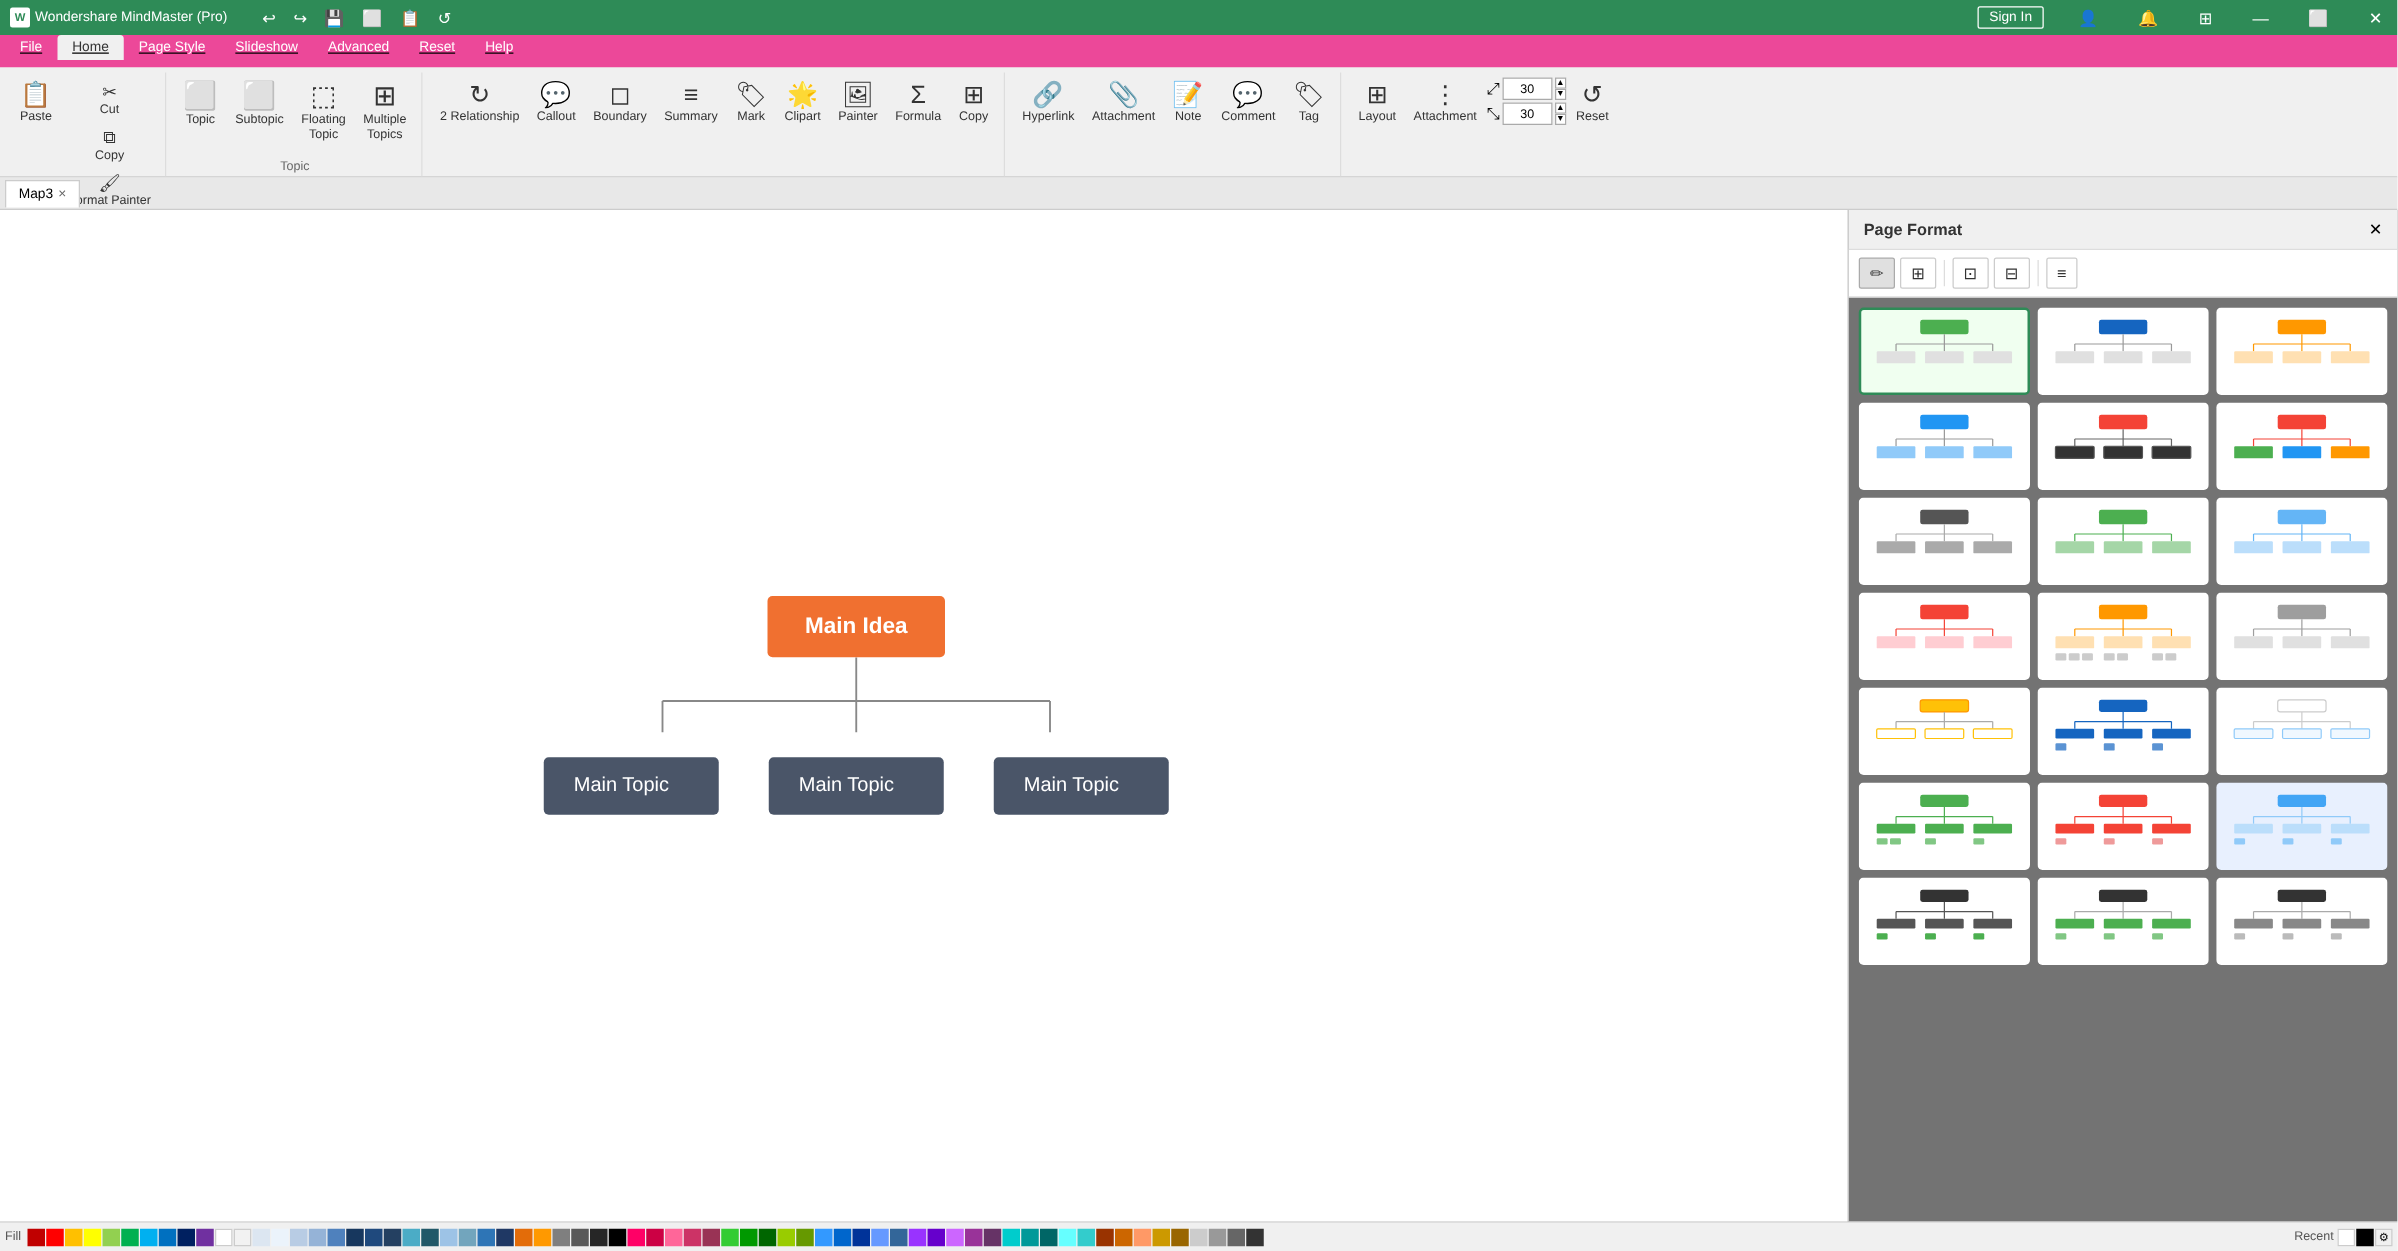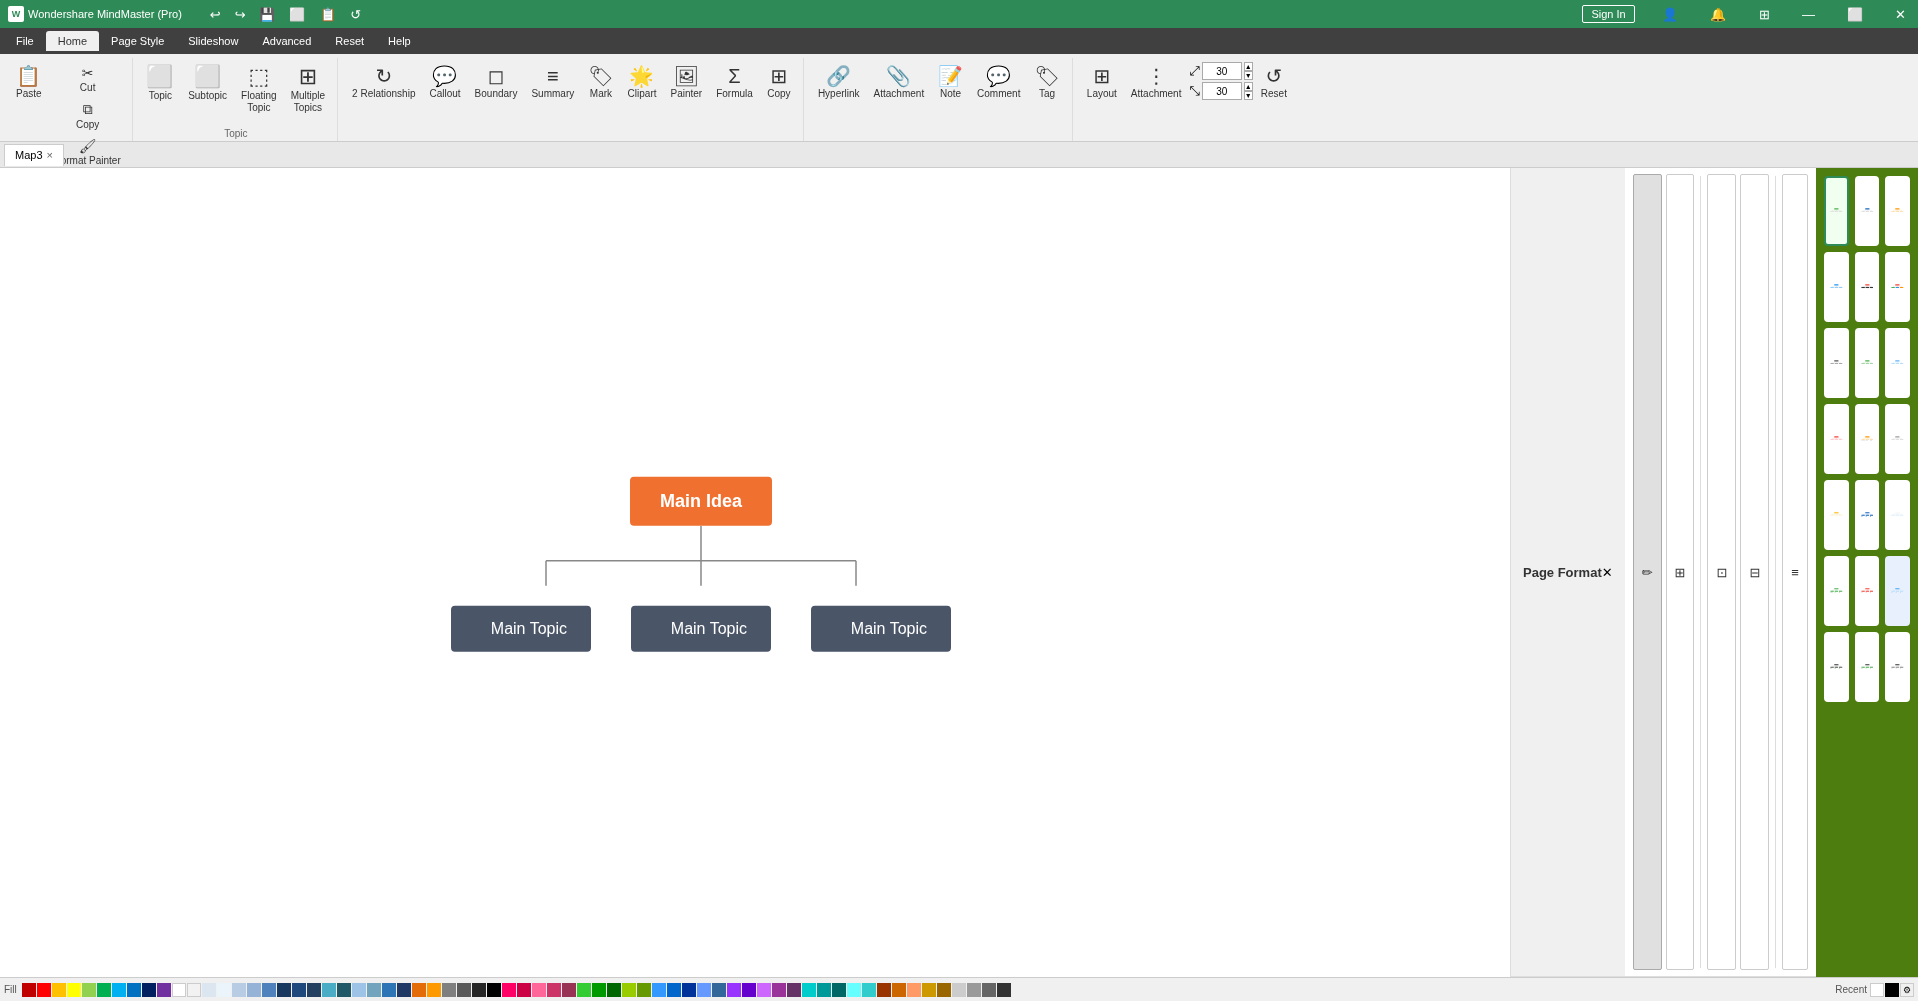--- a/index.html
+++ b/index.html
@@ -18,24 +18,25 @@
     #title-bar .logo { display: flex; align-items: center; gap: 4px; margin-right: 16px; }
     #title-bar .logo-icon { width: 16px; height: 16px; background: #fff; border-radius: 2px; display: flex; align-items: center; justify-content: center; }
     #title-bar .logo-icon span { color: #2e8b57; font-size: 9px; font-weight: bold; }
     #title-bar .quick-access { display: flex; gap: 6px; margin-left: 8px; align-items: center; }
     #title-bar .qa-btn { background: none; border: none; color: white; font-size: 13px; cursor: pointer; padding: 2px 4px; }
     #title-bar .spacer { flex: 1; }
 
     
     #ribbon-tabs {
       height: 26px;
-      background: #404040;
-      display: flex;
-      align-items: center;
+      background: #ec4899;
+      display: flex;
+      align-items: flex-start;
       padding: 0 4px;
+      text-decoration: underline;
     }
     .ribbon-tab {
       padding: 4px 12px;
       font-size: 11px;
       color: white;
       cursor: pointer;
       border-radius: 3px 3px 0 0;
     }
     .ribbon-tab.active {
       background: #f0f0f0;
@@ -196,34 +197,34 @@
       position: relative;
     }
 
     .mm-topic {
       background: #4a5568;
       color: white;
       padding: 14px 24px;
       border-radius: 4px;
       font-size: 16px;
       font-weight: 500;
-      text-align: right;
+      text-align: left;
       min-width: 140px;
       position: relative;
       z-index: 2;
       margin: 0 20px;
     }
 
     
     #right-panel {
-      width: 408px;
-      background: #4d7c0f;
+      width: 440px;
+      background: #737373;
       border-left: 1px solid #ddd;
       display: flex;
-      flex-direction: row;
+      flex-direction: column;
     }
     #right-panel-header {
       padding: 8px 12px;
       font-size: 13px;
       font-weight: 600;
       color: #333;
       background: #f0f0f0;
       border-bottom: 1px solid #ddd;
       display: flex;
       justify-content: space-between;

